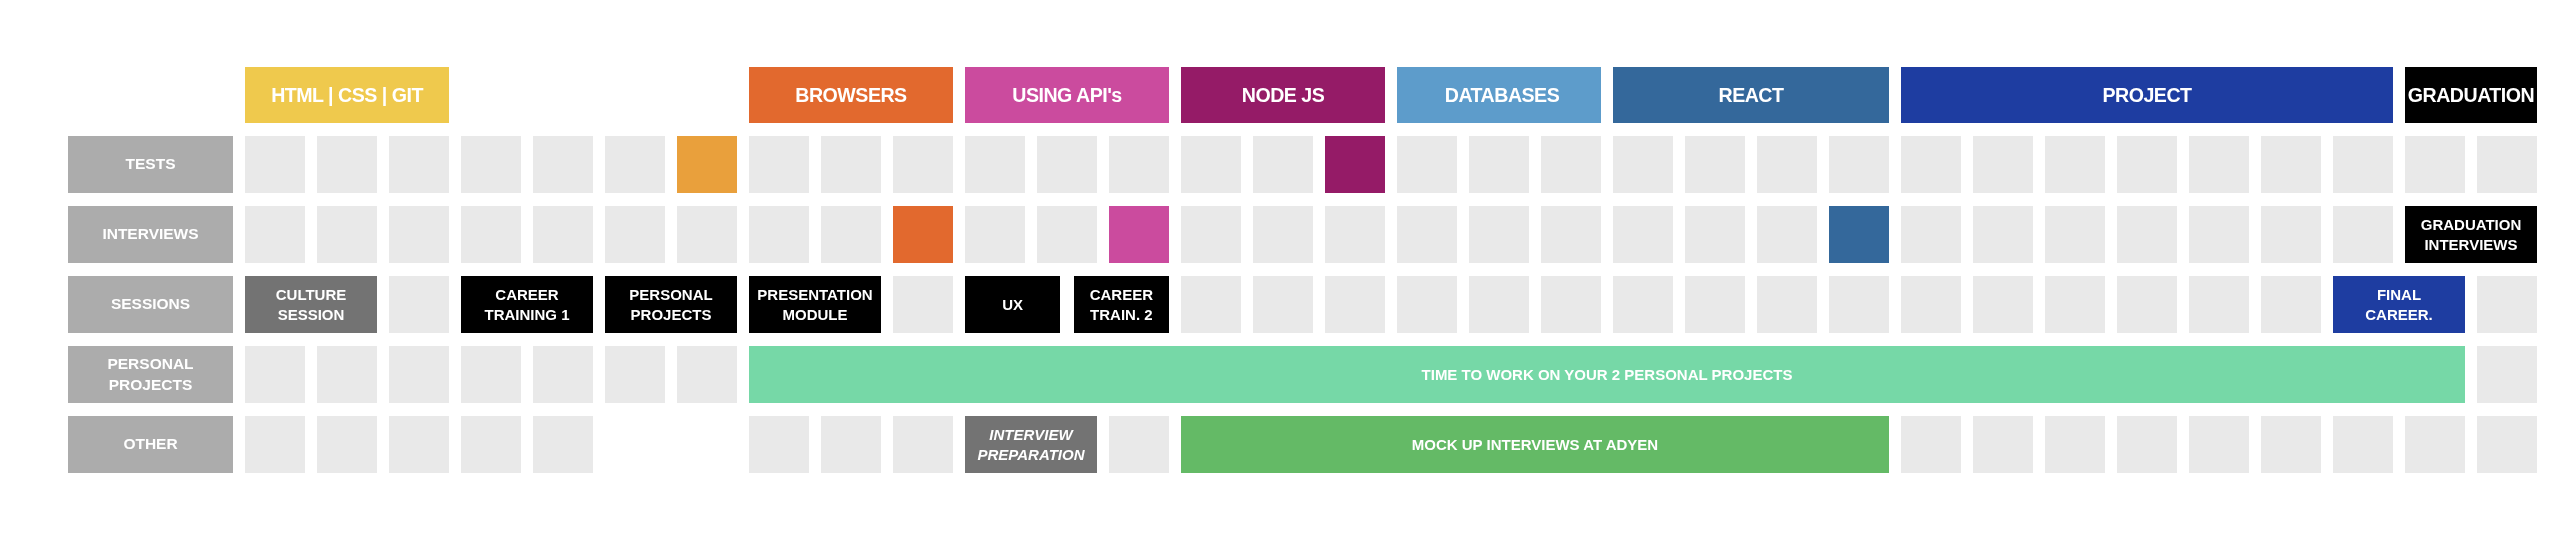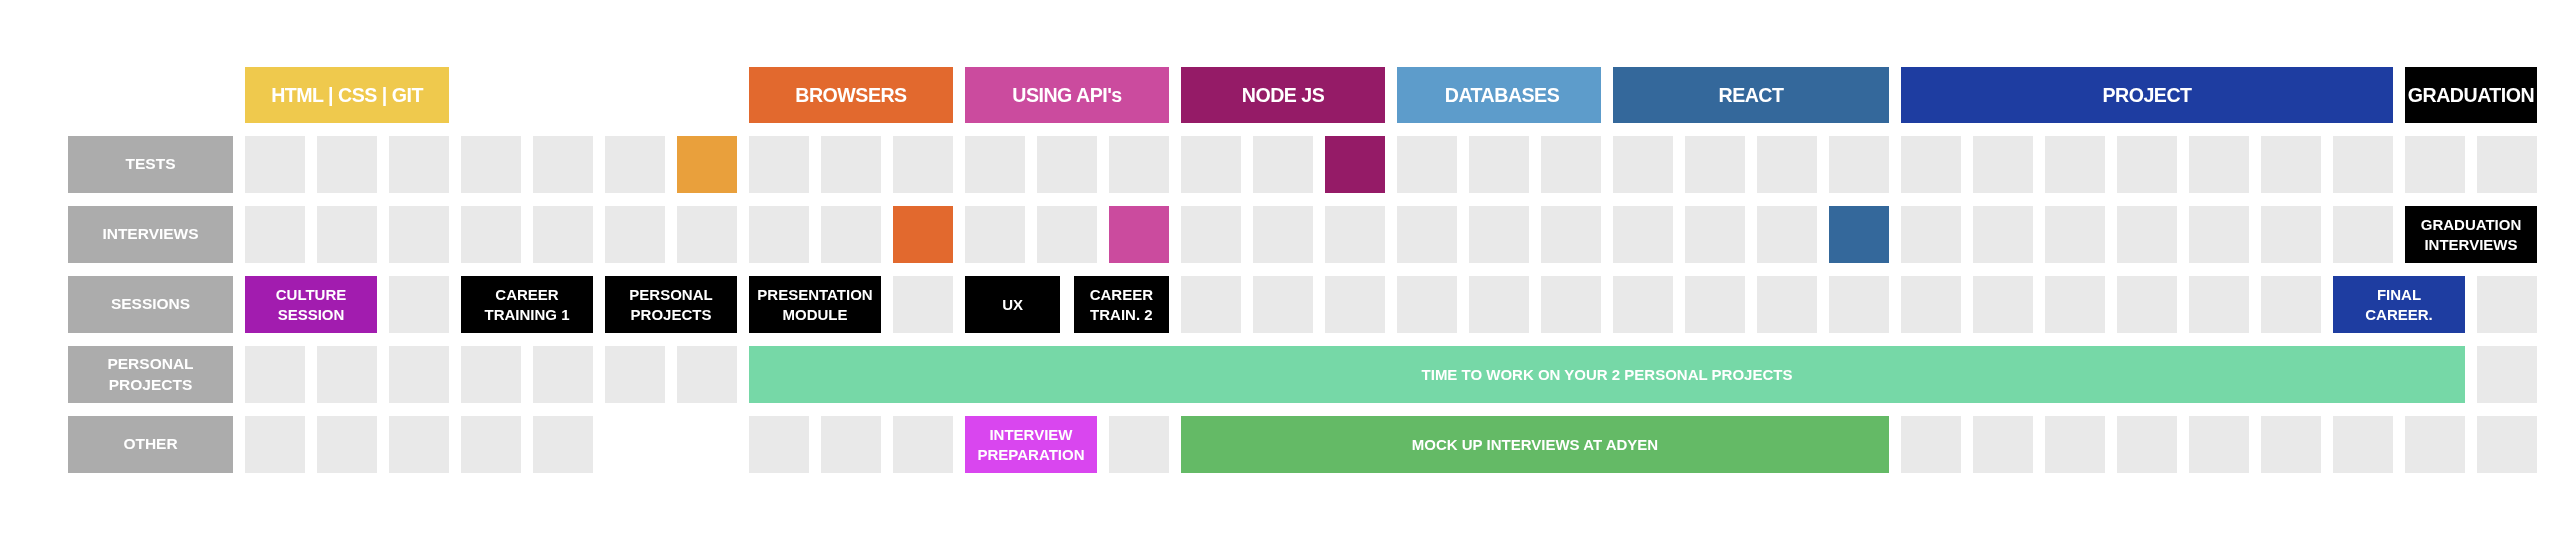--- a/index.html
+++ b/index.html
@@ -142,21 +142,21 @@
     <div class="cell" style="grid-area: 3 / 22; background: rgb(233, 233, 233);"></div>
     <div class="cell" style="grid-area: 3 / 23; background: rgb(233, 233, 233);"></div>
     <div class="cell" style="grid-area: 3 / 25; background: rgb(233, 233, 233);"></div>
     <div class="cell" style="grid-area: 3 / 26; background: rgb(233, 233, 233);"></div>
     <div class="cell" style="grid-area: 3 / 27; background: rgb(233, 233, 233);"></div>
     <div class="cell" style="grid-area: 3 / 28; background: rgb(233, 233, 233);"></div>
     <div class="cell" style="grid-area: 3 / 29; background: rgb(233, 233, 233);"></div>
     <div class="cell" style="grid-area: 3 / 30; background: rgb(233, 233, 233);"></div>
     <div class="cell" style="grid-area: 3 / 31; background: rgb(233, 233, 233);"></div>
     <div class="row-label" style="grid-area: 4 / 1;">SESSIONS</div>
-    <div class="event-cell" style="background: #a21caf; grid-area: 4 / 2 / auto / span 2;">CULTURE
+    <div class="event-cell" style="background: #737373; grid-area: 4 / 2 / auto / span 2;">CULTURE
 SESSION</div>
     <div class="event-cell" style="background: rgb(0, 0, 0); grid-area: 4 / 5 / auto / span 2;">CAREER
 TRAINING 1</div>
     <div class="event-cell" style="background: rgb(0, 0, 0); grid-area: 4 / 7 / auto / span 2;">PERSONAL
 PROJECTS</div>
     <div class="event-cell" style="background: rgb(0, 0, 0); grid-area: 4 / 9 / auto / span 2;">PRESENTATION
 MODULE</div>
     <div class="split-wrap" style="grid-area: 4 / 12 / auto / span 3;">
       <div class="event-cell" style="background: rgb(0, 0, 0);">UX</div>
       <div class="event-cell" style="background: rgb(0, 0, 0);">CAREER
@@ -188,21 +188,21 @@
     <div class="event-cell" style="background: rgb(118, 216, 167); grid-area: 5 / 9 / auto / span 24;">TIME TO WORK ON YOUR 2 PERSONAL PROJECTS</div>
     <div class="cell" style="grid-area: 5 / 2; background: rgb(233, 233, 233);"></div>
     <div class="cell" style="grid-area: 5 / 3; background: rgb(233, 233, 233);"></div>
     <div class="cell" style="grid-area: 5 / 4; background: rgb(233, 233, 233);"></div>
     <div class="cell" style="grid-area: 5 / 5; background: rgb(233, 233, 233);"></div>
     <div class="cell" style="grid-area: 5 / 6; background: rgb(233, 233, 233);"></div>
     <div class="cell" style="grid-area: 5 / 7; background: rgb(233, 233, 233);"></div>
     <div class="cell" style="grid-area: 5 / 8; background: rgb(233, 233, 233);"></div>
     <div class="cell" style="grid-area: 5 / 33; background: rgb(233, 233, 233);"></div>
     <div class="row-label" style="grid-area: 6 / 1;">OTHER</div>
-    <div class="event-cell" style="background: #d946ef; grid-area: 6 / 12 / auto / span 2;">INTERVIEW
+    <div class="event-cell" style="background: #737373; grid-area: 6 / 12 / auto / span 2; font-style: italic;">INTERVIEW
 PREPARATION</div>
     <div class="event-cell" style="background: rgb(100, 186, 102); grid-area: 6 / 15 / auto / span 10;">MOCK UP INTERVIEWS AT ADYEN</div>
     <div class="cell" style="grid-area: 6 / 2; background: rgb(233, 233, 233);"></div>
     <div class="cell" style="grid-area: 6 / 3; background: rgb(233, 233, 233);"></div>
     <div class="cell" style="grid-area: 6 / 4; background: rgb(233, 233, 233);"></div>
     <div class="cell" style="grid-area: 6 / 5; background: rgb(233, 233, 233);"></div>
     <div class="cell" style="grid-area: 6 / 6; background: rgb(233, 233, 233);"></div>
     <div class="cell" style="grid-area: 6 / 9; background: rgb(233, 233, 233);"></div>
     <div class="cell" style="grid-area: 6 / 10; background: rgb(233, 233, 233);"></div>
     <div class="cell" style="grid-area: 6 / 11; background: rgb(233, 233, 233);"></div>

